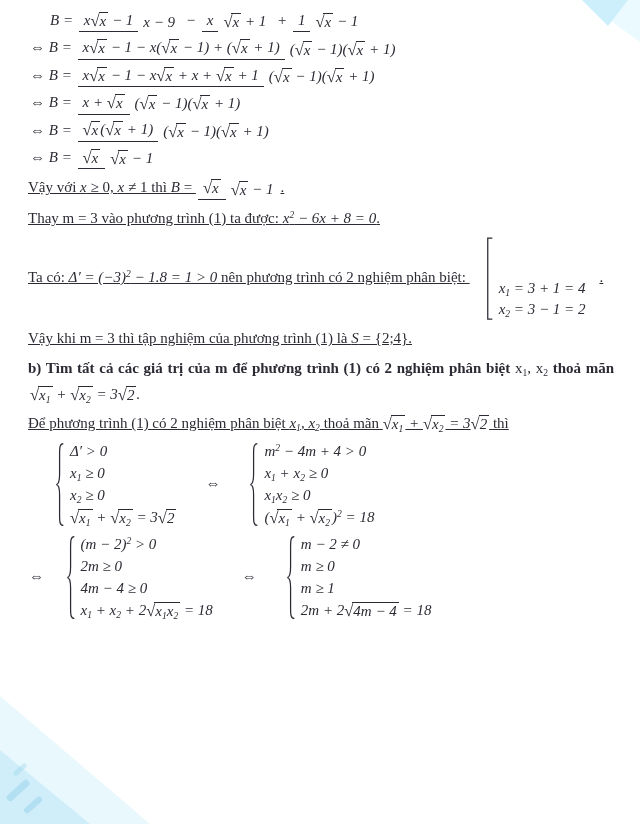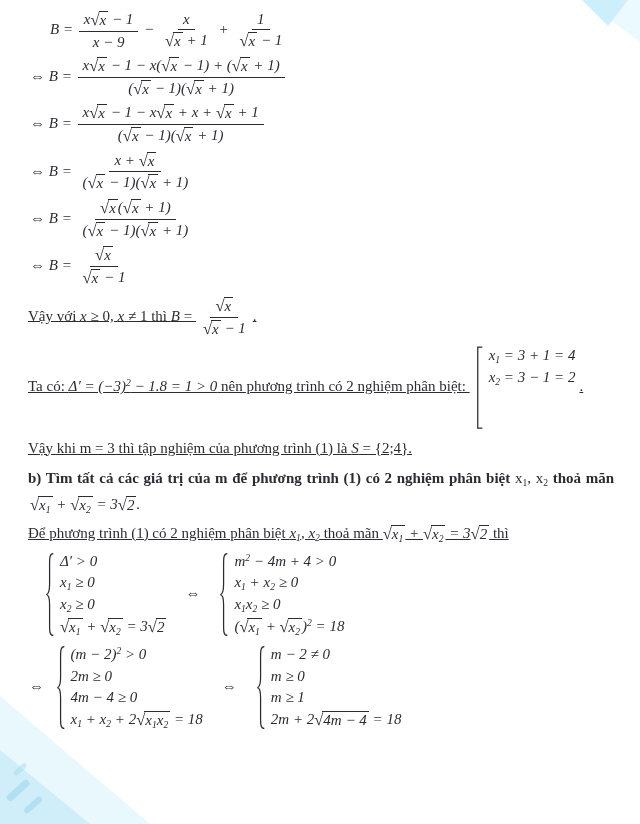--- a/index.html
+++ b/index.html
@@ -26,35 +26,35 @@
   .k-eq{margin-left:2px;font-style:italic;margin-top:5px;margin-bottom:5px;}
   .k-text{font-style:normal;margin-top:8px;margin-bottom:8px;text-decoration:underline;}
   .k-heading{font-weight:700;font-style:italic;margin-top:9px;margin-bottom:8px;}
   .k-heading-justify{font-weight:700;text-align:justify;text-align-last:justify;margin-top:9px;margin-bottom:4px;}
   .k-system{font-style:italic;margin-left:1px;margin-top:8px;margin-bottom:8px;}
   .k-system-indent{font-style:italic;margin-left:13px;margin-top:8px;margin-bottom:8px;}
   .mvar{font-style:italic;}
   .nweight{font-weight:400;}
 
   
-  .frac{display:inline-flex;flex-direction:column;align-items:center;vertical-align:middle;text-align:center;margin:0 2px;line-height:1.22;}
+  .frac{display:inline-flex;flex-direction:row;align-items:center;vertical-align:middle;text-align:center;margin:0 2px;line-height:1.22;}
   .frac > .num{padding:0 5px 1px;border-bottom:1.2px solid currentColor;white-space:nowrap;}
   .frac > .den{padding:1px 5px 0;white-space:nowrap;}
 
   
   .sqrt{display:inline-flex;align-items:flex-start;white-space:nowrap;vertical-align:baseline;}
   .sqrt > .sign{line-height:1;font-size:1.1em;font-style:normal;transform:translateY(0.05em);}
   .sqrt > .rad{border-top:1.2px solid currentColor;line-height:1.18;padding:0 2px 0 1px;margin-left:-1px;}
 
   
   .msub{font-size:0.64em;vertical-align:-0.28em;line-height:0;}
   .msup{font-size:0.64em;vertical-align:0.5em;line-height:0;}
 
   
-  .cases{display:inline-flex;align-items:flex-start;vertical-align:middle;margin:0 4px;}
+  .cases{display:inline-flex;align-items:flex-end;vertical-align:middle;margin:0 14px;}
   .cases-brace{align-self:stretch;display:flex;width:10px;margin-right:5px;}
   .cases-brace svg{width:100%;height:100%;display:block;}
   .cases-lines{display:inline-flex;flex-direction:column;align-items:flex-start;gap:2px;}
   .cases-lines .cline{line-height:1.32;white-space:nowrap;}
 
   
   .deco{position:absolute;z-index:1;pointer-events:none;}
   .tr-light{top:0;right:0;width:0;height:0;border-top:42px solid var(--corner-light);border-left:58px solid transparent;}
   .tr-cyan{top:0;right:12px;width:0;height:0;border-top:26px solid var(--corner-cyan);border-left:26px solid transparent;border-right:20px solid transparent;}
   .wm-tri-light{left:0;bottom:0;width:0;height:0;border-bottom:128px solid var(--band-light);border-right:150px solid transparent;}
@@ -175,20 +175,21 @@
       <div class="mline k-text">Vậy với <span class="mvar">x</span> ≥ 0, <span class="mvar">x</span> ≠ 1 thì <span class="mvar">B</span> = <span class="mvar"><span class="frac">
             <span class="num"><span class="sqrt">
                 <span class="sign">√</span>
                 <span class="rad">x</span>
               </span></span>
             <span class="den"><span class="sqrt">
                 <span class="sign">√</span>
                 <span class="rad">x</span>
               </span> − 1</span>
           </span></span>.</div>
+      <div class="mline k-text">Thay m = 3 vào phương trình (1) ta được: <span class="mvar">x<span class="msup">2</span> − 6x + 8 = 0</span>.</div>
       <div class="mline k-text">Ta có: <span class="mvar">Δ′ = (−3)<span class="msup">2</span> − 1.8 = 1 &gt; 0</span> nên phương trình có 2 nghiệm phân biệt: <span class="mvar"><span class="cases">
             <span class="cases-brace">
               <svg viewBox="0 0 12 100" preserveAspectRatio="none">
                 <path d="M10 1.5 L4.5 1.5 L4.5 98.5 L10 98.5" fill="none" stroke="currentColor" stroke-width="1.25" vector-effect="non-scaling-stroke"></path>
               </svg>
             </span>
             <span class="cases-lines">
               <span class="cline">x<span class="msub">1</span> = 3 + 1 = 4</span>
               <span class="cline">x<span class="msub">2</span> = 3 − 1 = 2</span>
             </span>

